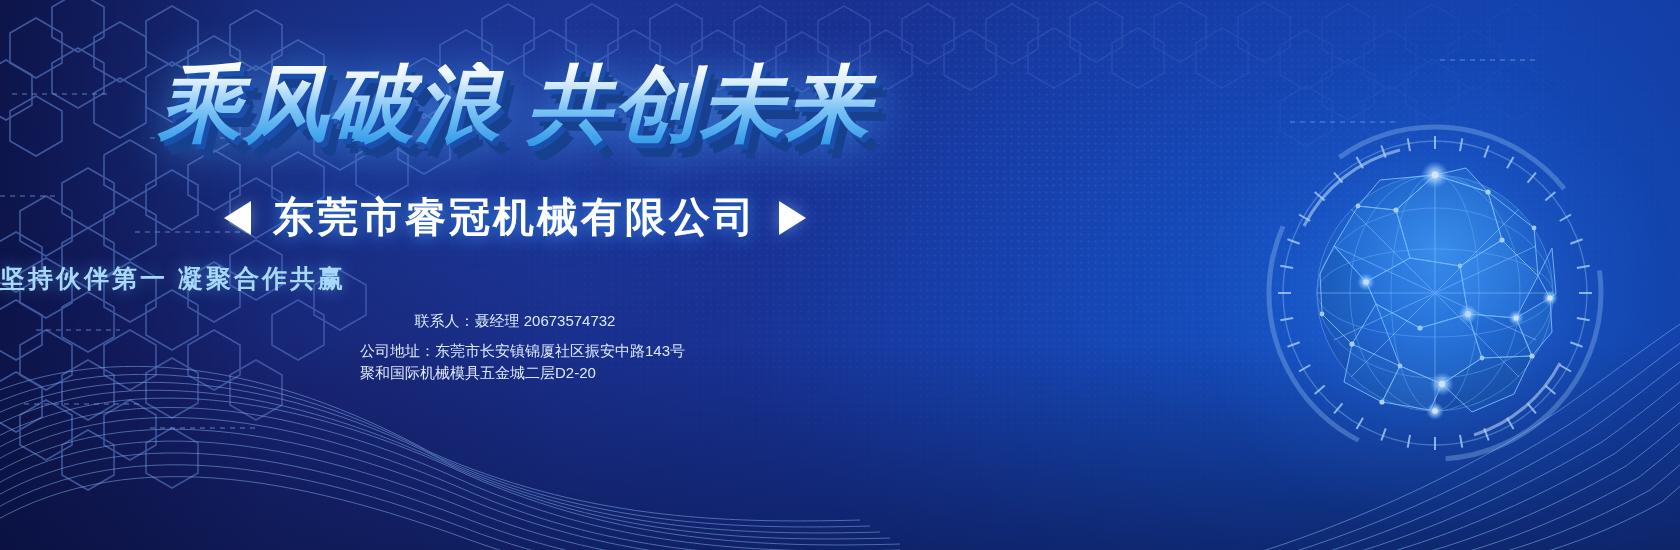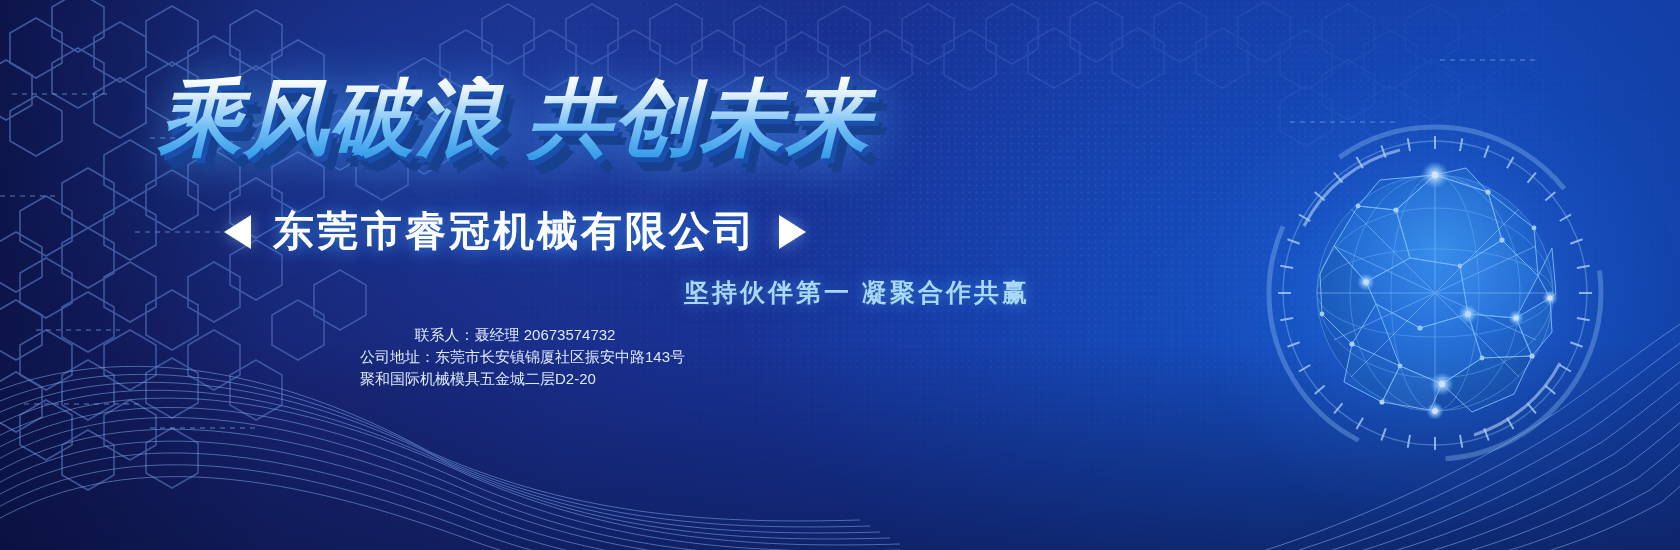--- a/index.html
+++ b/index.html
@@ -40,21 +40,21 @@
   .vignette {
     background:
       linear-gradient(90deg, rgba(8,14,58,0.72) 0%, rgba(8,14,58,0.18) 16%, rgba(0,0,0,0) 34%),
       linear-gradient(0deg, rgba(10,18,62,0.55) 0%, rgba(0,0,0,0) 38%);
   }
 
   
   .content {
     position: absolute;
     left: 0;
-    top: 14px;
+    top: 0;
     width: 1030px;
     height: 414px;
     z-index: 6;
   }
 
   .headline {
     position: absolute;
     left: 0;
     right: 0;
     top: 62px;
@@ -103,21 +103,21 @@
     letter-spacing: 3px;
     text-shadow: 0 2px 14px rgba(50,130,230,0.75), 0 0 30px rgba(90,170,255,0.4);
     white-space: nowrap;
   }
 
   .tagline {
     position: absolute;
     left: 0;
     right: 0;
     top: 262px;
-    text-align: right;
+    text-align: left;
     font-size: 25px;
     font-weight: bold;
     letter-spacing: 3px;
     color: #a8d8f8;
     text-shadow: 0 0 16px rgba(90,180,255,0.5);
     white-space: nowrap;
   }
 
   .contact {
     position: absolute;
@@ -129,21 +129,21 @@
     line-height: 1.45;
   }
   .contact-line {
     display: flex;
     justify-content: center;
     white-space: nowrap;
   }
   .contact-line.addr {
     white-space: normal;
     width: 362px;
-    margin: 0 auto;
+    margin: 8px auto;
     text-align: left;
     display: block;
     padding-left: 26px;
     box-sizing: border-box;
   }
   .addr-label { white-space: nowrap; }
 
   
   .sphere-wrap {
     position: absolute;

